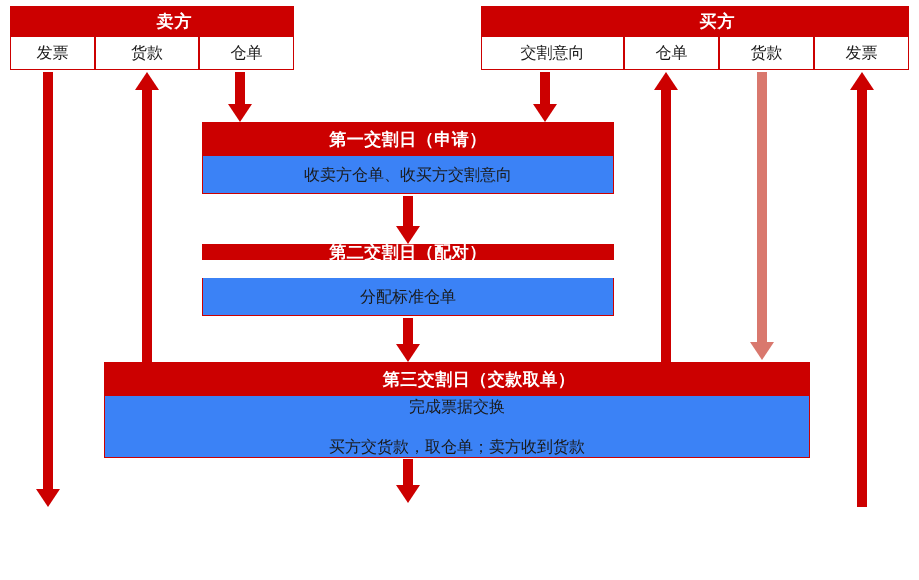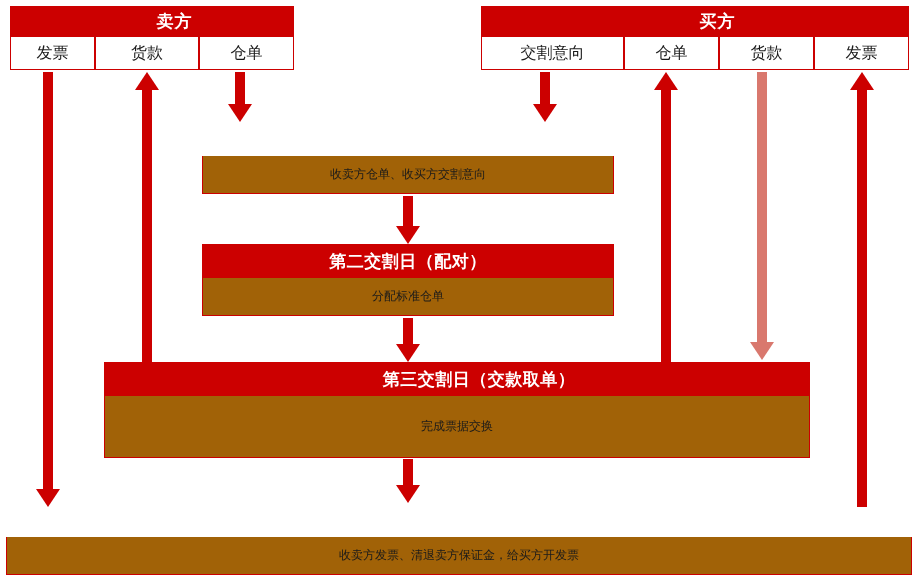--- a/index.html
+++ b/index.html
@@ -52,22 +52,22 @@
     font-weight: bold;
     font-size: 17px;
     display: flex;
     align-items: center;
     justify-content: center;
     letter-spacing: 0.5px;
   }
   .stage-body {
     border: 1px solid #cc0000;
     border-top: none;
-    background: #a16207;
-    font-size: 12px;
+    background: #3b82f6;
+    font-size: 16px;
     display: flex;
     flex-direction: column;
     align-items: center;
     justify-content: center;
     line-height: 1.45;
     text-align: center;
     font-family: Liberation Serif, serif;
   }
   .stage-body .line { display: block; }
 
@@ -157,50 +157,51 @@
   <div class="abs arrow down" style="left:750px; top:72px; width:24px; height:288px;">
     <div class="shaft" style="height:270px; background:#d9786e;"></div>
     <div class="head" style="border-top:18px solid #d9786e;"></div>
   </div>
 
   <div class="abs arrow up" style="left:850px; top:72px; width:24px; height:435px;">
     <div class="shaft" style="height:417px; background:#cc0000;"></div>
     <div class="head" style="border-bottom:18px solid #cc0000;"></div>
   </div>
 
+  <div class="abs stage-title" style="left:202px; top:122px; width:412px; height:34px;">
+    <span>第一交割日（申请）</span>
+  </div>
   <div class="abs stage-body" style="left:202px; top:156px; width:412px; height:38px;">
     <span class="line">收卖方仓单、收买方交割意向</span>
   </div>
 
   <div class="abs arrow down" style="left:396px; top:196px; width:24px; height:48px;">
     <div class="shaft" style="height:30px; background:#cc0000;"></div>
     <div class="head" style="border-top:18px solid #cc0000;"></div>
   </div>
 
-  <div class="abs stage-title" style="left:202px; top:244px; width:412px; height:34px;">
+  <div class="abs stage-title" style="left:202px; top:244px; width:412px; height:16px;">
     <span>第二交割日（配对）</span>
   </div>
   <div class="abs stage-body" style="left:202px; top:278px; width:412px; height:38px;">
     <span class="line">分配标准仓单</span>
   </div>
 
   <div class="abs arrow down" style="left:396px; top:318px; width:24px; height:44px;">
     <div class="shaft" style="height:26px; background:#cc0000;"></div>
     <div class="head" style="border-top:18px solid #cc0000;"></div>
   </div>
 
   <div class="abs stage-title" style="left:104px; top:362px; width:706px; height:34px;padding-left:44px;">
     <span>第三交割日（交款取单）</span>
   </div>
   <div class="abs stage-body" style="left:104px; top:396px; width:706px; height:62px;gap:16px;">
     <span class="line">完成票据交换</span>
+    <span class="line">买方交货款，取仓单；卖方收到货款</span>
   </div>
 
   <div class="abs arrow down" style="left:396px; top:459px; width:24px; height:44px;">
     <div class="shaft" style="height:26px; background:#cc0000;"></div>
     <div class="head" style="border-top:18px solid #cc0000;"></div>
   </div>
 
-  <div class="abs stage-body" style="left:6px; top:537px; width:906px; height:38px;">
-    <span class="line">收卖方发票、清退卖方保证金，给买方开发票</span>
-  </div>
 
 </div>
 
 </body></html>

